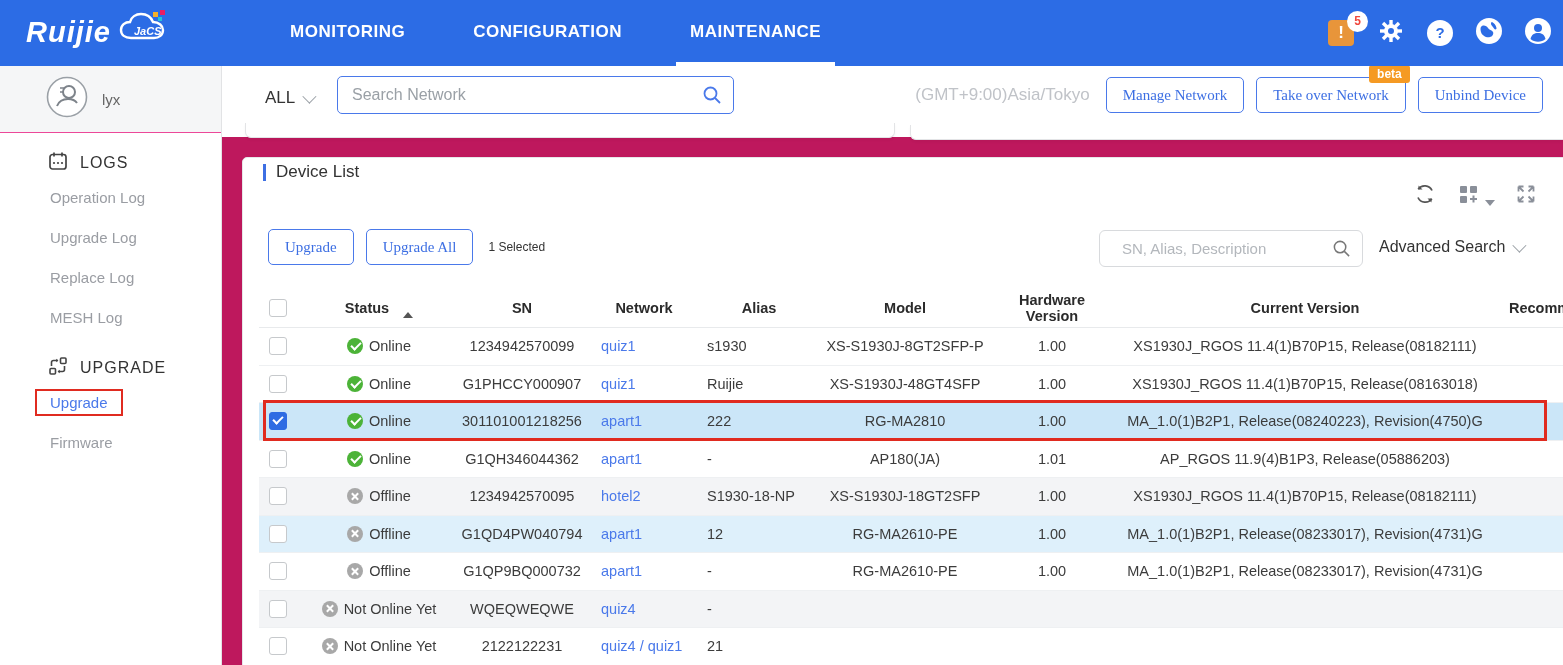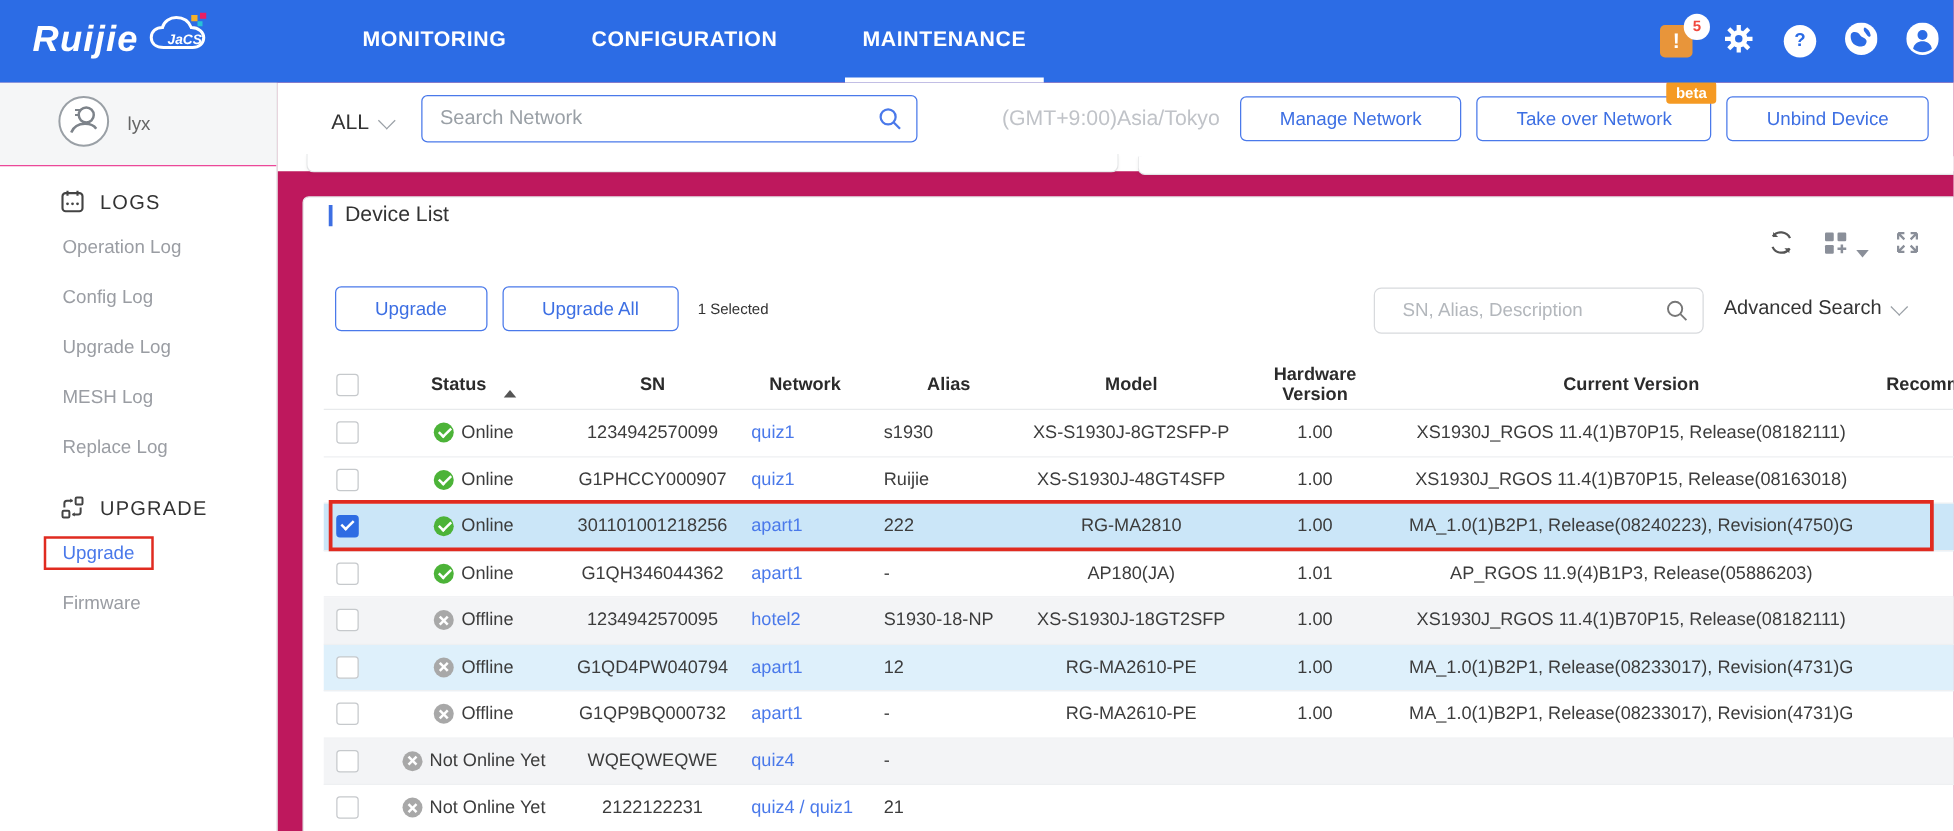--- a/index.html
+++ b/index.html
@@ -44,21 +44,21 @@
   .chev{width:9px;height:9px;border-right:1.5px solid #9aa0a6;border-bottom:1.5px solid #9aa0a6;
         transform:rotate(45deg) translateY(-2px);display:inline-block;}
   .net-search{position:absolute;left:115px;top:10px;width:397px;height:38px;}
   .net-search input{width:100%;height:100%;box-sizing:border-box;border:1px solid #4a79ea;border-radius:5px;
         padding:0 40px 0 14px;font-size:16px;color:#333;outline:none;font-family:inherit;}
   .net-search input::placeholder{color:#9aa0a6;}
   .in-ic{position:absolute;right:12px;top:9px;}
   .tz-row{position:absolute;right:20px;top:11px;display:flex;align-items:center;gap:12px;}
   .tz{color:#c0c3c8;font-size:17px;margin-right:4px;}
   .btn{background:#fff;border:1px solid #4a79ea;color:#3d6fe3;border-radius:5px;height:36px;
-       padding:0 31px;font-size:15px;display:flex;align-items:center;cursor:pointer;font-family:Liberation Sans, sans-serif;}
+       padding:0 16px;font-size:15px;display:flex;align-items:center;cursor:pointer;font-family:Liberation Serif, serif;}
   .btn-wrap{position:relative;}
   .beta{position:absolute;top:-12px;right:-4px;background:#f59a23;color:#fff;font-size:12px;font-weight:bold;
         padding:2px 8px;border-radius:3px;}
 
   
   .device-card{position:absolute;left:20px;top:91px;width:1356px;height:600px;background:#fff;
                border:1px solid #e6e7e9;border-radius:5px;box-shadow:0 1px 3px rgba(0,0,0,.04);}
   .dc-title{position:absolute;left:20px;top:4px;display:flex;align-items:center;gap:10px;}
   .dc-bar{width:3px;height:17px;background:#3d6fe3;}
   .dc-title-txt{font-size:17px;color:#333;}
@@ -193,24 +193,23 @@
           <line x1="6" y1="1.5" x2="6" y2="5.5" stroke="#444" stroke-width="1.7"></line>
           <line x1="14" y1="1.5" x2="14" y2="5.5" stroke="#444" stroke-width="1.7"></line>
           <circle cx="6" cy="12" r="1.1" fill="#444"></circle>
             <circle cx="10" cy="12" r="1.1" fill="#444"></circle>
           <circle cx="14" cy="12" r="1.1" fill="#444"></circle>
         </svg>
       </span>
       <span>LOGS</span>
     </div>
     <div class="side-item">Operation Log</div>
-    <div class="side-item">Config Log</div>
     <div class="side-item">Upgrade Log</div>
+    <div class="side-item">Replace Log</div>
     <div class="side-item">MESH Log</div>
-    <div class="side-item">Replace Log</div>
 
     <div class="side-sec-h">
       <span>
         <svg width="20" height="20" viewBox="0 0 20 20">
           <rect x="12.5" y="2" width="5.5" height="5.5" rx="1" fill="none" stroke="#444" stroke-width="1.6"></rect>
           <rect x="2" y="12.5" width="5.5" height="5.5" rx="1" fill="none" stroke="#444" stroke-width="1.6"></rect>
           <path d="M10 4.5H5.5c-1.5 0-2 1-2 2V10" fill="none" stroke="#444" stroke-width="1.6"></path>
           <path d="M10 15.5h4.5c1.5 0 2-1 2-2V10" fill="none" stroke="#444" stroke-width="1.6"></path>
           <path d="M8.2 2.8 10.4 4.5 8.2 6.2z" fill="#444"></path>
           <path d="M11.8 13.8 9.6 15.5l2.2 1.7z" fill="#444"></path>

